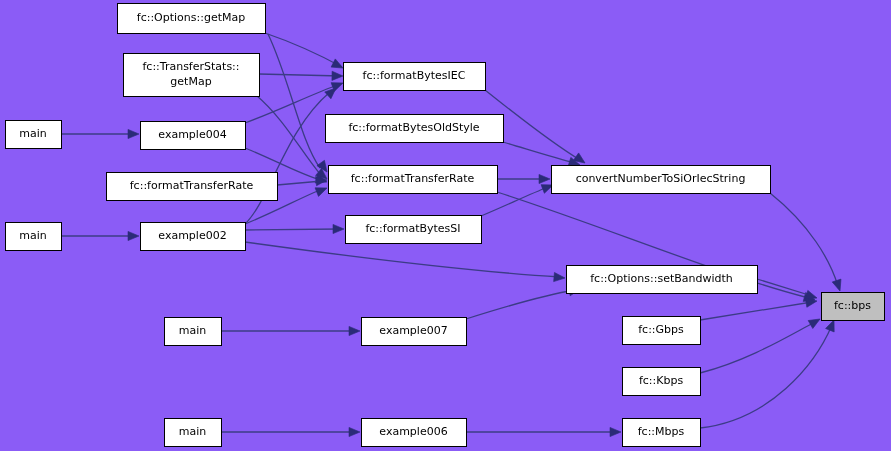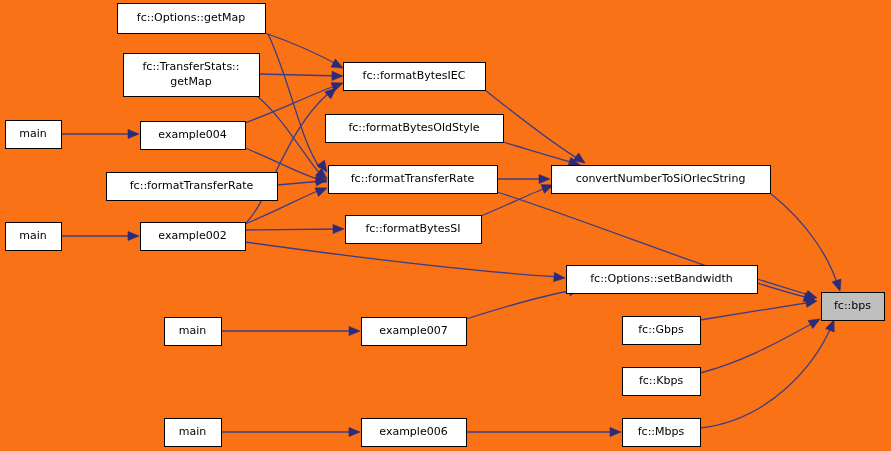--- a/index.html
+++ b/index.html
@@ -4,21 +4,21 @@
 <style>
   html, body {
     margin: 0;
     padding: 0;
     background: #ffffff;
   }
   #canvas-wrap {
     position: relative;
     width: 891px;
     height: 451px;
-    background: #f97316;
+    background: #8b5cf6;
     overflow: hidden;
     font-family: "DejaVu Sans", sans-serif;
   }
   svg#graph {
     display: block;
     width: 891px;
     height: 451px;
   }
   .node-box {
     fill: #ffffff;

